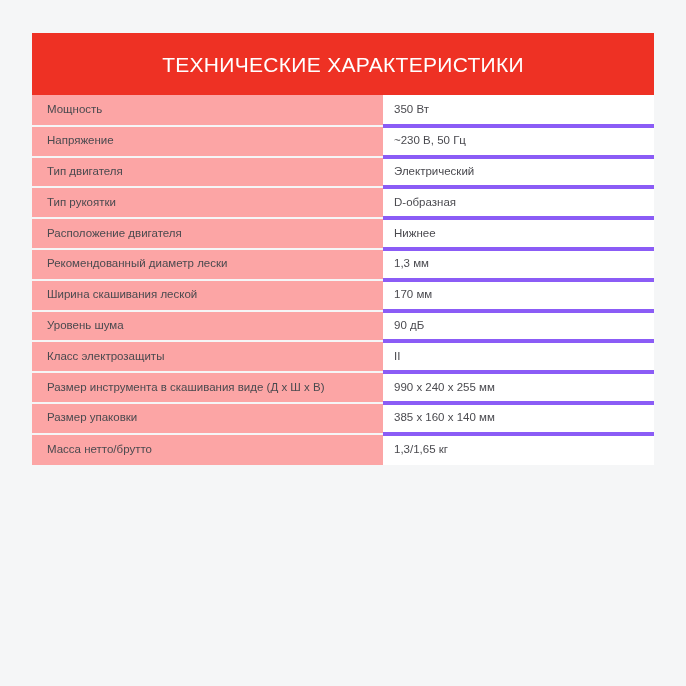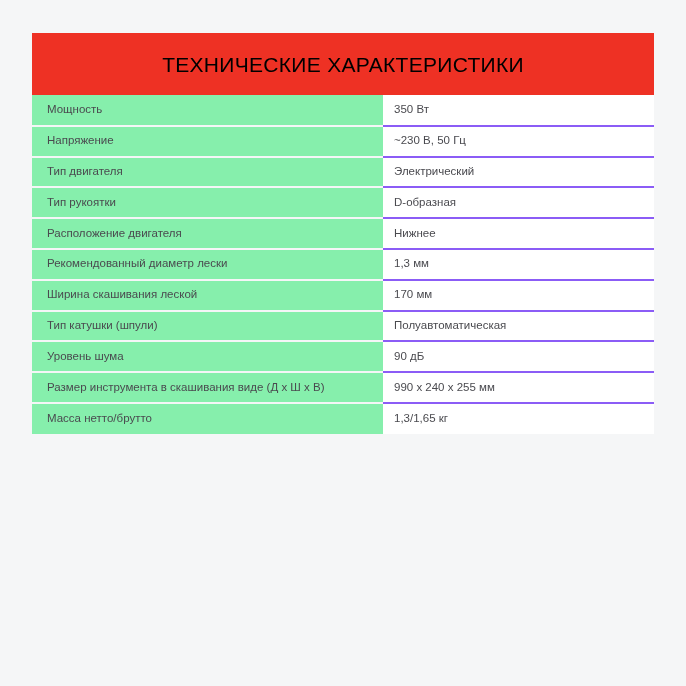--- a/index.html
+++ b/index.html
@@ -26,21 +26,21 @@
   
   .spec-header {
     height: 62px;
     background: #ee3124;
     display: flex;
     align-items: center;
     justify-content: center;
     box-sizing: border-box;
   }
   .spec-header-title {
-    color: #000000;
+    color: #ffffff;
     font-size: 21px;
     font-weight: 400;
     letter-spacing: 0.3px;
     line-height: 1;
     white-space: nowrap;
   }
 
   
   .spec-table {
     width: 100%;
@@ -58,29 +58,29 @@
     font-weight: 400;
     color: #4a4a4f;
     vertical-align: middle;
     line-height: 1.2;
     box-sizing: border-box;
     white-space: nowrap;
     overflow: hidden;
   }
   .spec-label {
     width: 351px;
-    background: #86efac;
+    background: #fca5a5;
     border-bottom: 2px solid #f5f6f7;
     padding-left: 15px;
     padding-right: 8px;
   }
   .spec-value {
     width: 271px;
     background: #ffffff;
-    border-bottom: 2px solid #8b5cf6;
+    border-bottom: 4px solid #8b5cf6;
     padding-left: 11px;
     padding-right: 8px;
   }
   .spec-row:last-child .spec-label { border-bottom: none; }
   .spec-row:last-child .spec-value { border-bottom: none; }
 </style>
 </head>
 <body>
 
 <div class="spec-sheet">
@@ -113,30 +113,34 @@
         </tr>
         <tr class="spec-row">
           <td class="spec-label">Рекомендованный диаметр лески</td>
           <td class="spec-value">1,3 мм</td>
         </tr>
         <tr class="spec-row">
           <td class="spec-label">Ширина скашивания леской</td>
           <td class="spec-value">170 мм</td>
         </tr>
         <tr class="spec-row">
-          <td class="spec-label">Тип катушки (шпули)</td>
-          <td class="spec-value">Полуавтоматическая</td>
-        </tr>
-        <tr class="spec-row">
           <td class="spec-label">Уровень шума</td>
           <td class="spec-value">90 дБ</td>
         </tr>
         <tr class="spec-row">
+          <td class="spec-label">Класс электрозащиты</td>
+          <td class="spec-value">II</td>
+        </tr>
+        <tr class="spec-row">
           <td class="spec-label">Размер инструмента в скашивания виде (Д x Ш x В)</td>
           <td class="spec-value">990 x 240 x 255 мм</td>
+        </tr>
+        <tr class="spec-row">
+          <td class="spec-label">Размер упаковки</td>
+          <td class="spec-value">385 x 160 x 140 мм</td>
         </tr>
         <tr class="spec-row">
           <td class="spec-label">Масса нетто/брутто</td>
           <td class="spec-value">1,3/1,65 кг</td>
         </tr>
       </tbody>
   </table>
 
 </div>
 

